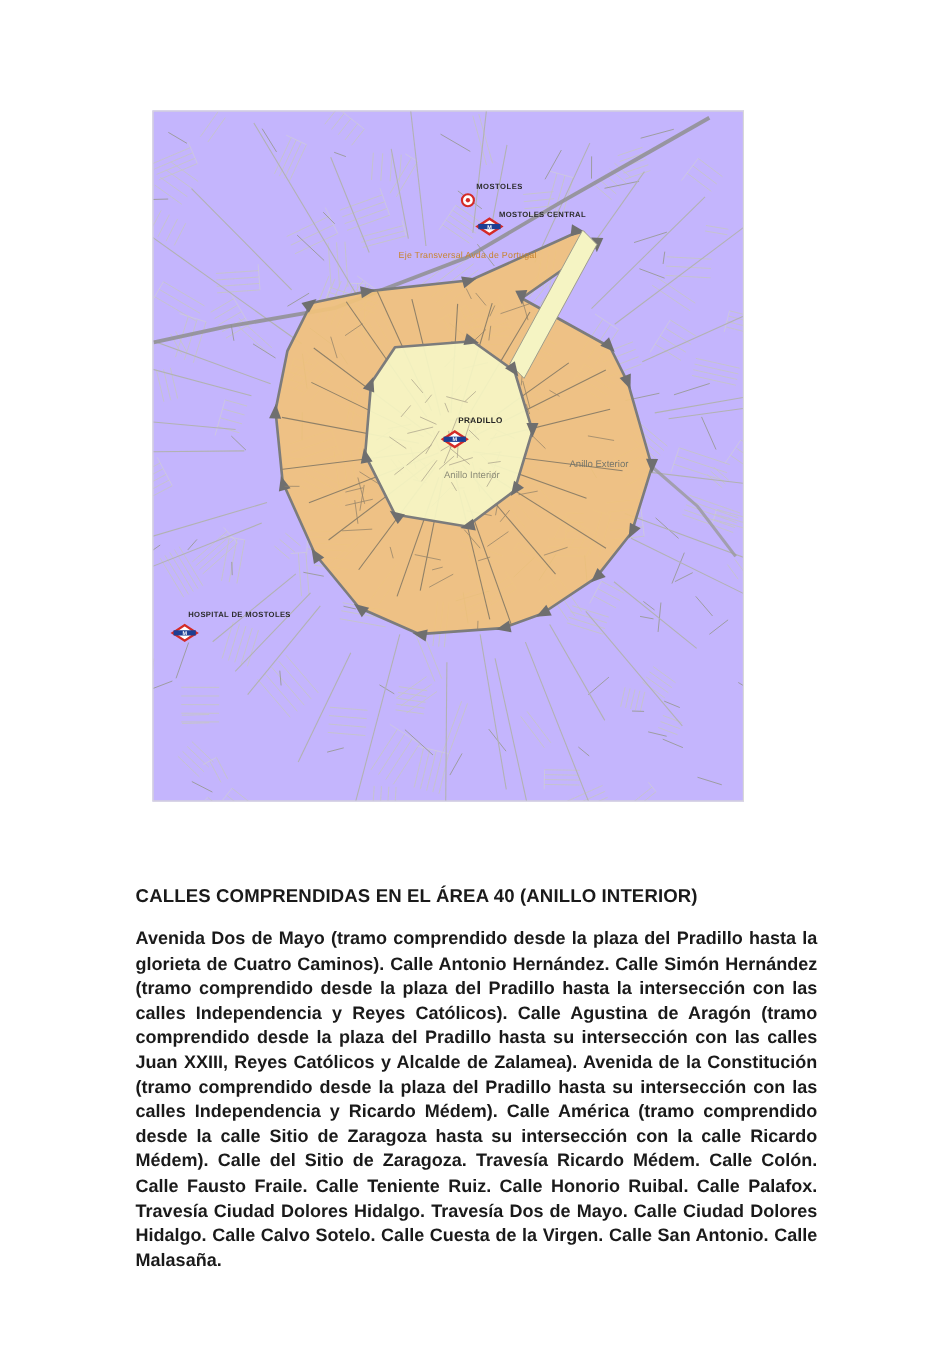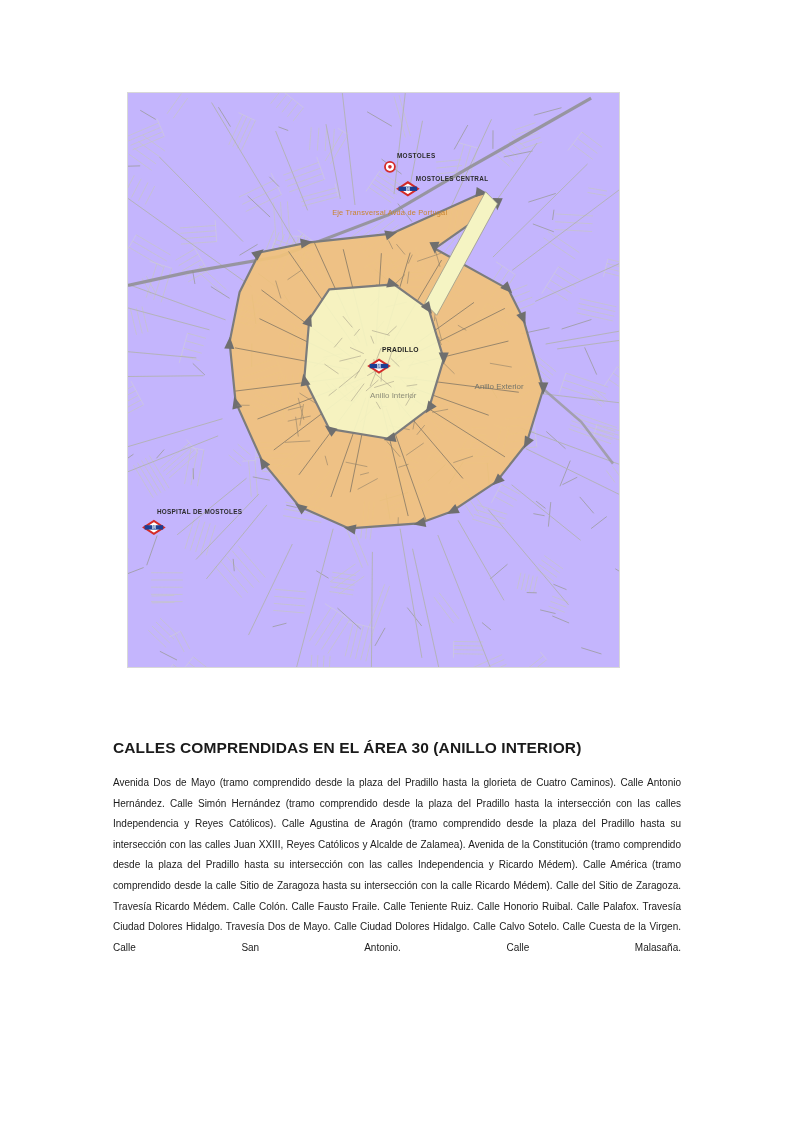--- a/index.html
+++ b/index.html
@@ -11,22 +11,22 @@
     position:absolute;left:127px;top:92px;width:493px;height:576px;
     background:#c4b5fd;border:1px solid #d8d8d8;box-sizing:border-box;
   }
   .map-figure svg{display:block;width:100%;height:100%;}
   .page-title{
     position:absolute;left:113px;top:739px;width:568px;
     font-size:15.5px;font-weight:bold;letter-spacing:.1px;margin:0;
   }
   .street-paragraph{
     position:absolute;left:113px;top:773px;width:568px;
-    font-size:10px;line-height:20.6px;margin:0;
-    text-align:justify;text-align-last:justify;
+    font-size:15px;line-height:20.6px;margin:0;
+    text-align:justify;text-align-last:justify;font-weight:bold;
   }
   .maplabel{font-family:"Liberation Sans",sans-serif;}
   .maplabel.bold{font-weight:bold;}
   :root{--metro-red:#D42B27;--metro-blue:#1C3F94;}
   .metro-diamond{fill:#ffffff;stroke:var(--metro-red);stroke-width:2;}
   .metro-bar{fill:var(--metro-blue);}
   .metro-m{fill:#ffffff;font-weight:bold;text-anchor:middle;}
   .cerc-ring{fill:#ffffff;stroke:var(--metro-red);stroke-width:1.8;}
   .cerc-dot{fill:var(--metro-red);}
 </style>
@@ -782,15 +782,15 @@
       <text class="metro-m" y="1.8" font-size="4.6">M</text>
     </g>
     <g transform="translate(26,436)">
       <polygon class="metro-diamond" points="-10,0 0,-6.5 10,0 0,6.5"></polygon>
       <rect class="metro-bar" x="-9.3" y="-2.2" width="18.6" height="4.4"></rect>
       <text class="metro-m" y="1.8" font-size="4.6">M</text>
     </g>
   </svg>
 </div>
 
-<h1 class="page-title">CALLES COMPRENDIDAS EN EL ÁREA 30 (ANILLO INTERIOR)</h1>
+<h1 class="page-title">CALLES COMPRENDIDAS EN EL ÁREA 40 (ANILLO INTERIOR)</h1>
 
 <p class="street-paragraph">Avenida Dos de Mayo (tramo comprendido desde la plaza del Pradillo hasta la glorieta de Cuatro Caminos). Calle Antonio Hernández. Calle Simón Hernández (tramo comprendido desde la plaza del Pradillo hasta la intersección con las calles Independencia y Reyes Católicos). Calle Agustina de Aragón (tramo comprendido desde la plaza del Pradillo hasta su intersección con las calles Juan XXIII, Reyes Católicos y Alcalde de Zalamea). Avenida de la Constitución (tramo comprendido desde la plaza del Pradillo hasta su intersección con las calles Independencia y Ricardo Médem). Calle América (tramo comprendido desde la calle Sitio de Zaragoza hasta su intersección con la calle Ricardo Médem). Calle del Sitio de Zaragoza. Travesía Ricardo Médem. Calle Colón. Calle Fausto Fraile. Calle Teniente Ruiz. Calle Honorio Ruibal. Calle Palafox. Travesía Ciudad Dolores Hidalgo. Travesía Dos de Mayo. Calle Ciudad Dolores Hidalgo. Calle Calvo Sotelo. Calle Cuesta de la Virgen. Calle San Antonio. Calle Malasaña.</p>
 
 </body></html>

